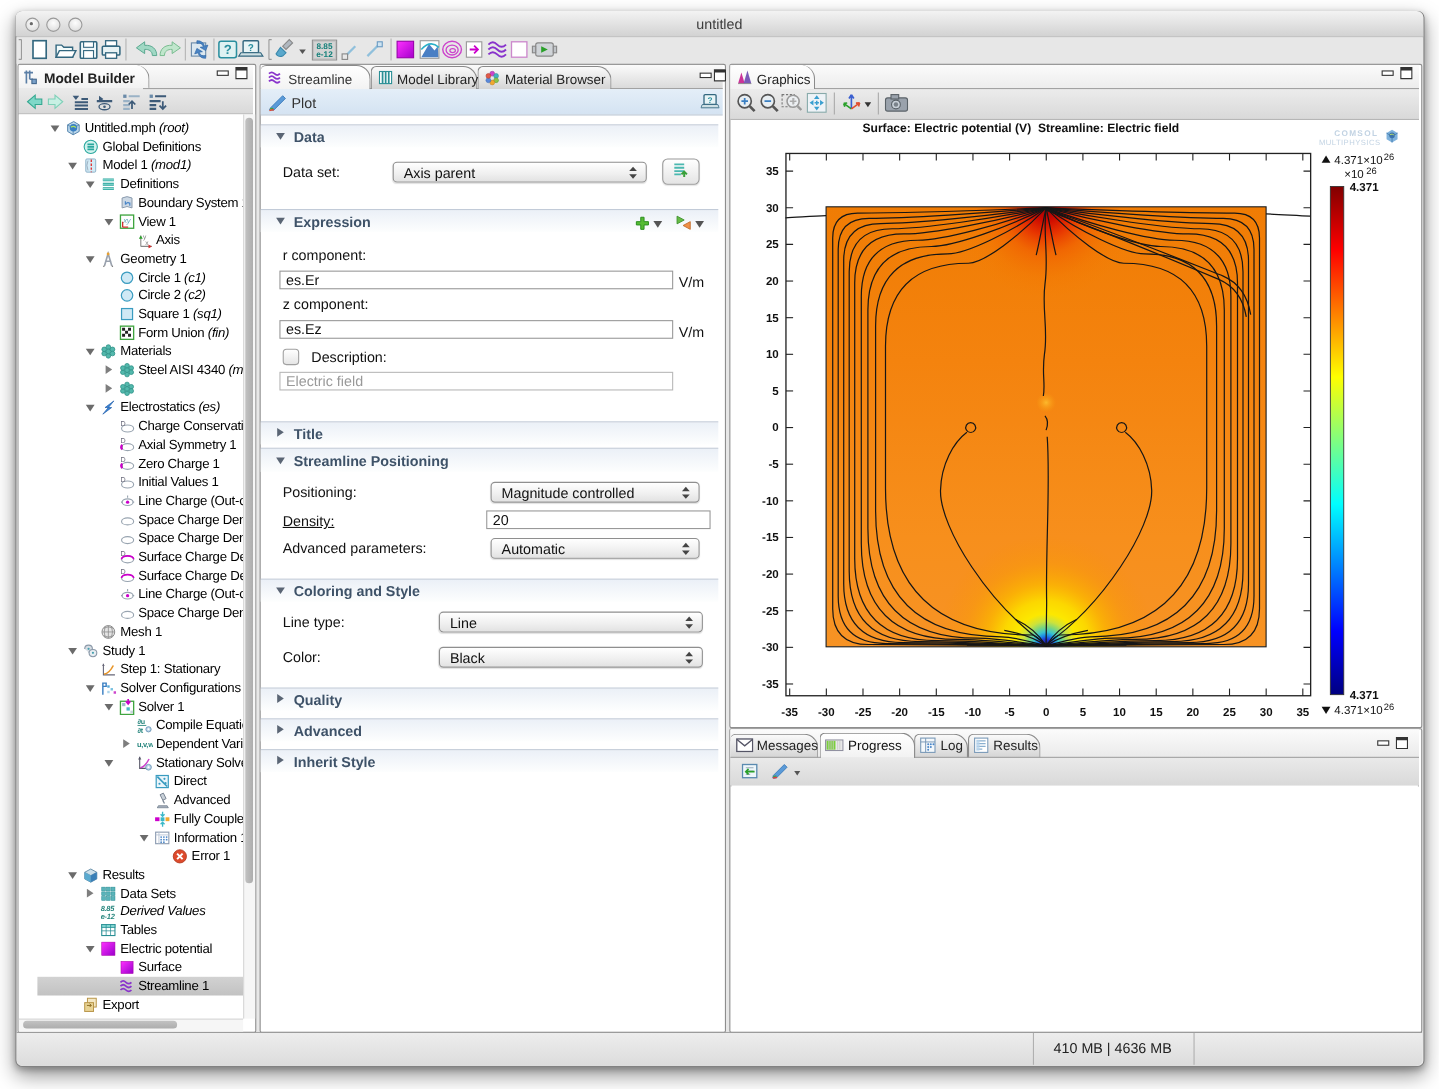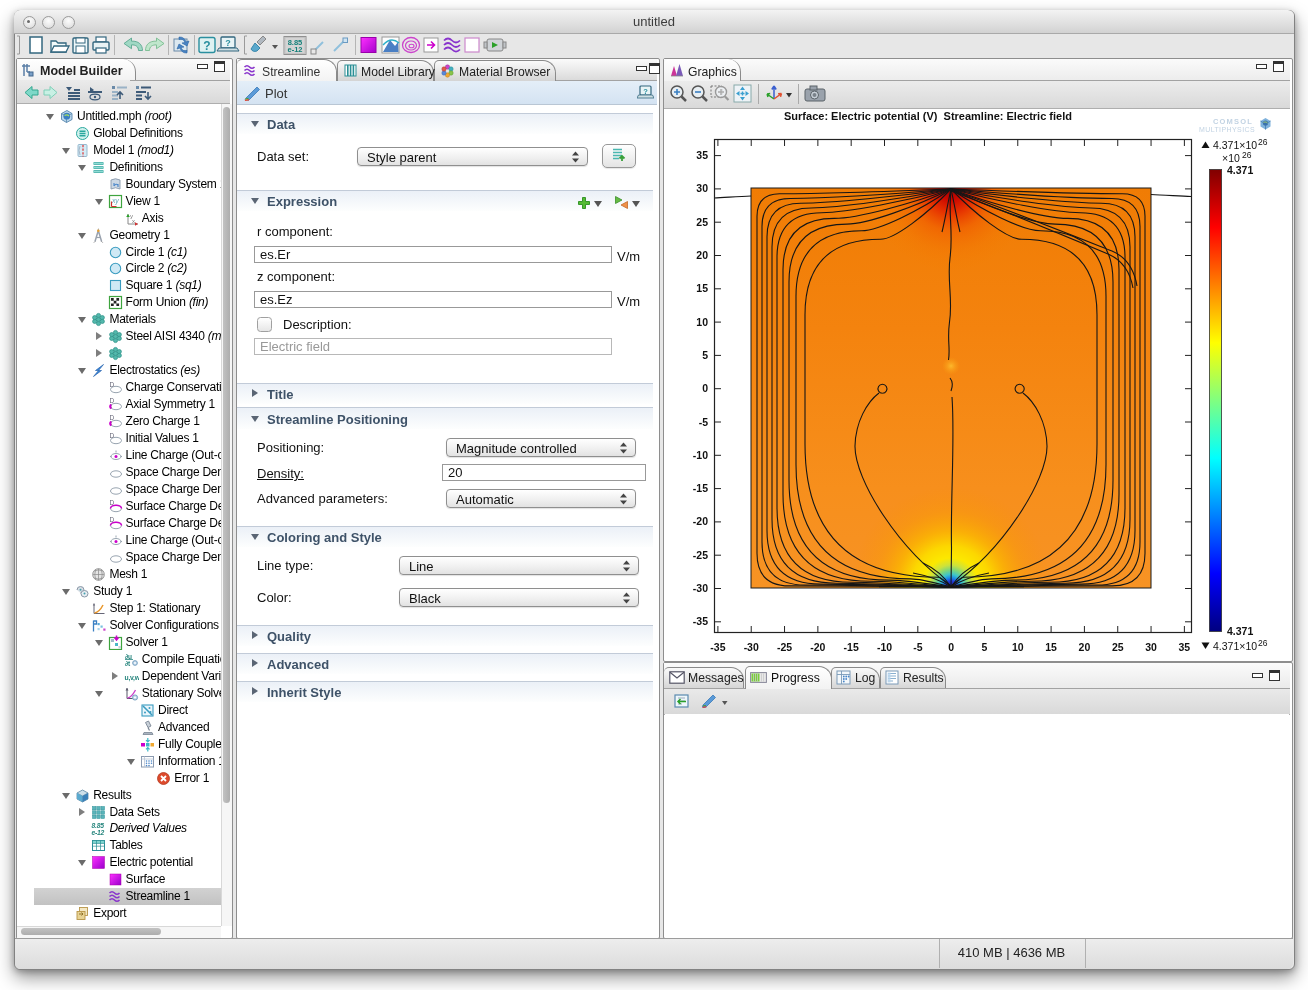--- a/index.html
+++ b/index.html
@@ -564,21 +564,21 @@
     <rect x="3" y="1" width="11" height="9" rx="1" fill="#e8f4f6" stroke="#33677f" stroke-width="1.2"></rect>
     <text x="8.5" y="8.5" font-size="7.5" font-weight="bold" fill="#2a8f9f" text-anchor="middle">?</text>
     <path d="M1.5 10 L15.5 10 L17 13 L0 13 Z" fill="#cfe0e4" stroke="#33677f" stroke-width="0.8"></path>
   </svg>
 <div class="sechead" style="top:113px;">
     <span class="tri-d" style="left:14px;top:7px;"></span>
     <span class="st">Data</span>
   </div>
 <div class="flabel" style="left:257px;top:149px;">Data set:</div>
 <div class="fselect" style="left:357px;top:147px;width:229px;height:17px;">
-    <span class="txt">Style parent</span>
+    <span class="txt">Axis parent</span>
     <svg class="updown" viewBox="0 0 9 12">
       <path d="M4.5 0.5 L8 4.5 L1 4.5 Z" fill="#444"></path>
       <path d="M4.5 11.5 L8 7.5 L1 7.5 Z" fill="#444"></path>
     </svg>
   </div>
 <div class="abs" style="left:602px;top:144px;width:32px;height:22px;border:1px solid #989898;border-radius:5px;background:linear-gradient(#fff,#e4e4e4);box-shadow:0 1px 1px rgba(0,0,0,0.1);"></div>
 <svg class="abs" style="left:610px;top:147px;" width="16" height="16" viewBox="0 0 16 16">
     <path d="M3 2.5 h9 M3 5.5 h9 M3 8.5 h9 M3 11.5 h6" stroke="#4ab8b0" stroke-width="1.6"></path>
     <path d="M12 14 V9 m-2.5 2.5 L12 9 l2.5 2.5" stroke="#3aa03a" stroke-width="1.8" fill="none"></path>
   </svg>

